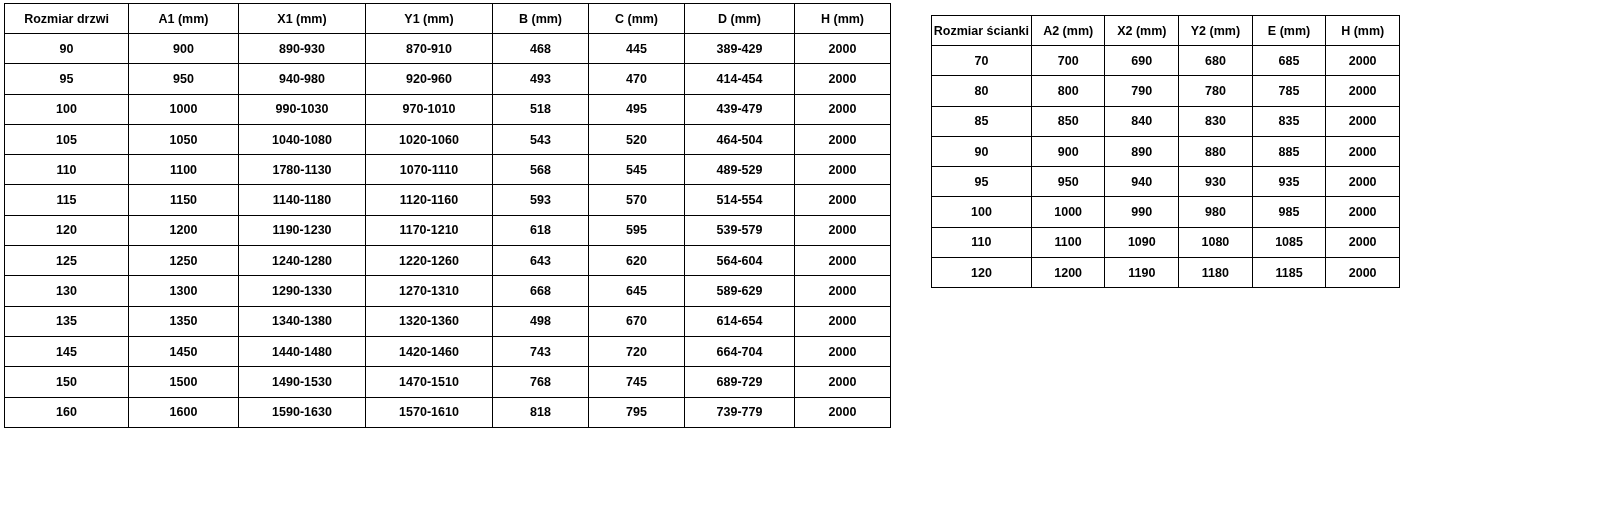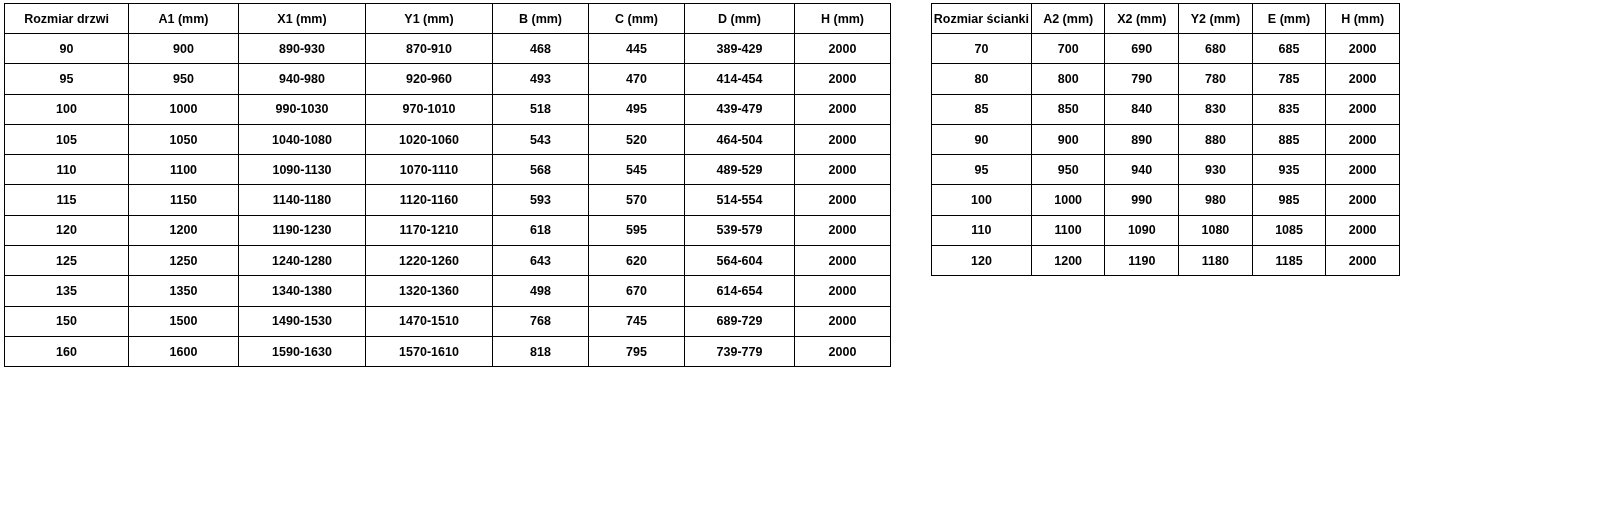--- a/index.html
+++ b/index.html
@@ -21,21 +21,21 @@
   }
   .table-wrap {
     position: absolute;
   }
   #doors-wrap {
     left: 4px;
     top: 3px;
   }
   #walls-wrap {
     left: 931px;
-    top: 3px;
+    top: 15px;
   }
   table {
     border-collapse: collapse;
     table-layout: fixed;
   }
   table td, table th {
     border: 1px solid #000000;
     text-align: center;
     vertical-align: middle;
     font-size: 12.5px;
@@ -133,21 +133,21 @@
             <td>1040-1080</td>
             <td>1020-1060</td>
             <td>543</td>
             <td>520</td>
             <td>464-504</td>
             <td>2000</td>
           </tr>
           <tr>
             <td>110</td>
             <td>1100</td>
-            <td>1090-1130</td>
+            <td>1780-1130</td>
             <td>1070-1110</td>
             <td>568</td>
             <td>545</td>
             <td>489-529</td>
             <td>2000</td>
           </tr>
           <tr>
             <td>115</td>
             <td>1150</td>
             <td>1140-1180</td>
@@ -171,27 +171,47 @@
             <td>125</td>
             <td>1250</td>
             <td>1240-1280</td>
             <td>1220-1260</td>
             <td>643</td>
             <td>620</td>
             <td>564-604</td>
             <td>2000</td>
           </tr>
           <tr>
+            <td>130</td>
+            <td>1300</td>
+            <td>1290-1330</td>
+            <td>1270-1310</td>
+            <td>668</td>
+            <td>645</td>
+            <td>589-629</td>
+            <td>2000</td>
+          </tr>
+          <tr>
             <td>135</td>
             <td>1350</td>
             <td>1340-1380</td>
             <td>1320-1360</td>
             <td>498</td>
             <td>670</td>
             <td>614-654</td>
+            <td>2000</td>
+          </tr>
+          <tr>
+            <td>145</td>
+            <td>1450</td>
+            <td>1440-1480</td>
+            <td>1420-1460</td>
+            <td>743</td>
+            <td>720</td>
+            <td>664-704</td>
             <td>2000</td>
           </tr>
           <tr>
             <td>150</td>
             <td>1500</td>
             <td>1490-1530</td>
             <td>1470-1510</td>
             <td>768</td>
             <td>745</td>
             <td>689-729</td>

